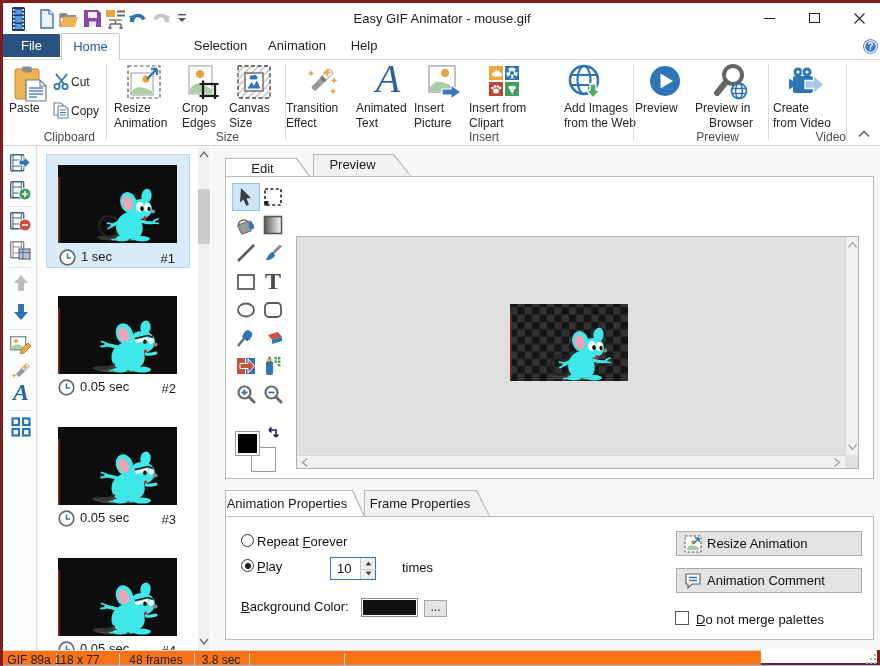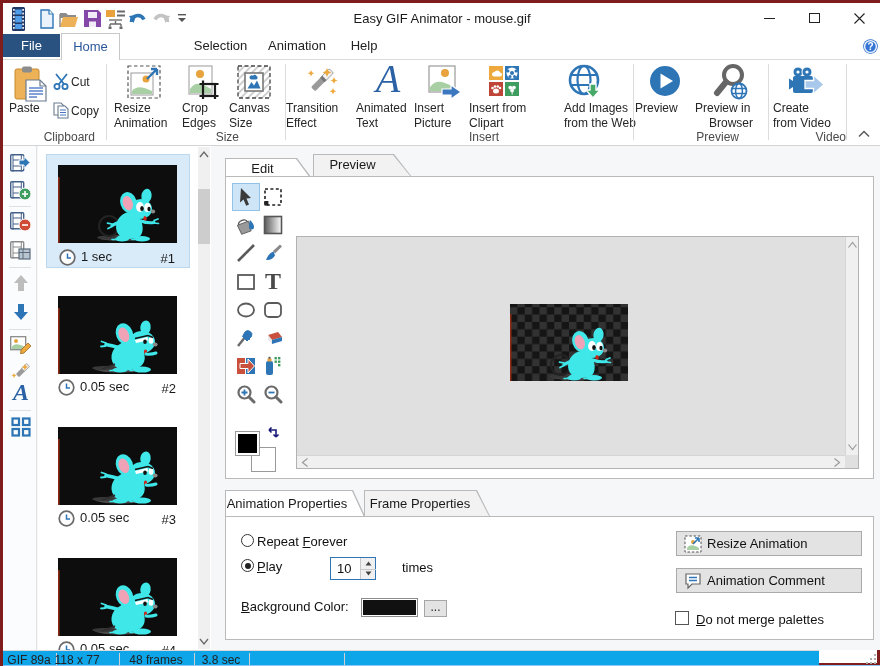--- a/index.html
+++ b/index.html
@@ -48,21 +48,21 @@
 .tabb{position:absolute;}
 
 #btabA{position:absolute;left:221px;top:344px;width:134px;height:26px;}
 #btabF{position:absolute;left:360px;top:344px;width:126px;height:26px;}
 #bpanel{position:absolute;left:221px;top:370px;width:649px;height:124px;background:#fff;border:1px solid #bababa;}
 .radio{position:absolute;width:13px;height:13px;border:1px solid #333;border-radius:50%;background:#fff;}
 .blabel{position:absolute;font-size:13px;color:#111;}
 #spin{position:absolute;left:104px;top:40px;width:46px;height:23px;border:1px solid #2f74b5;background:#fff;}
 .btn{position:absolute;left:450px;width:186px;height:25px;background:#e3e3e3;border:1px solid #aaaaaa;font-size:13px;color:#111;}
 
-#status{position:absolute;left:0;top:647px;width:816px;height:16px;background:#0ea5e9;border-top:1px solid #d8d8d8;font-size:12px;color:#222;}
+#status{position:absolute;left:0;top:647px;width:758px;height:16px;background:#f97316;border-top:1px solid #d8d8d8;font-size:12px;color:#222;}
 .scell{position:absolute;top:1px;height:17px;text-align:center;line-height:16px;}
 .ssep{position:absolute;top:2px;width:1px;height:15px;background:#d0d0d0;}
 </style></head>
 <body>
 <svg width="0" height="0" style="position:absolute;">
   <defs>
     <g id="mouseA">
       <ellipse cx="64" cy="73" rx="23" ry="3" fill="#484848"></ellipse>
       <ellipse cx="50" cy="72.5" rx="11" ry="2" fill="#383838"></ellipse>
       <circle cx="51" cy="61" r="10" fill="none" stroke="#232323" stroke-width="2"></circle>

